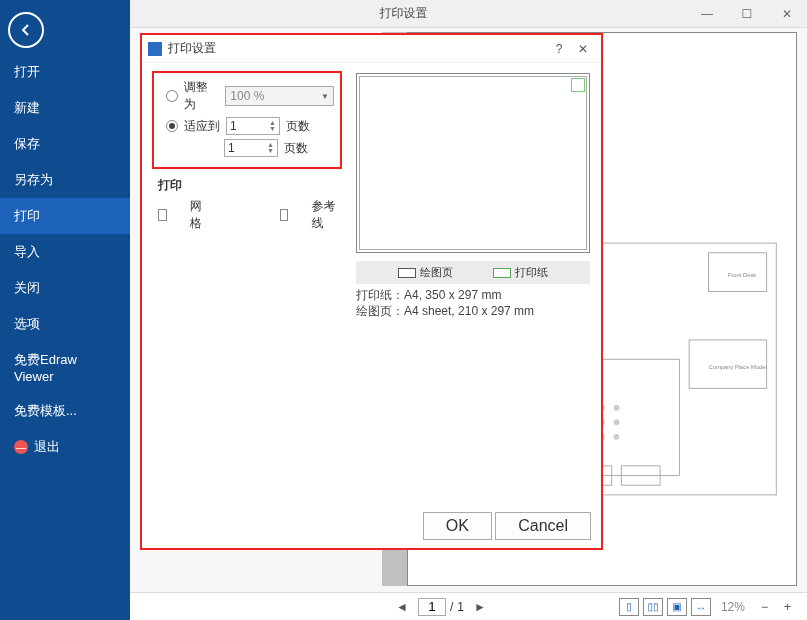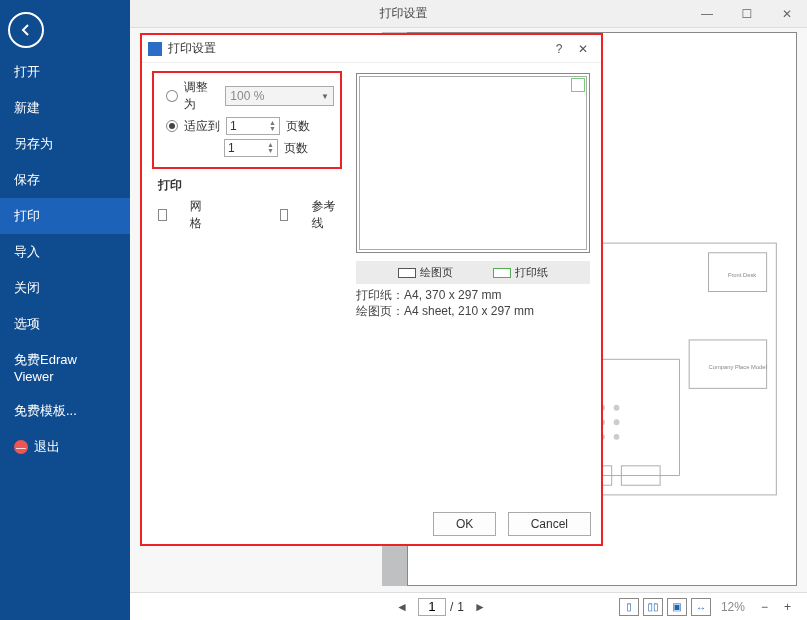--- a/index.html
+++ b/index.html
@@ -67,21 +67,21 @@
     .legend-row { position: absolute; left: 214px; top: 198px; width: 234px; background: #ebebeb; padding: 4px 8px; display: flex; gap: 40px; align-items: center; justify-content: center; }
     .legend-item { display: flex; align-items: center; gap: 4px; font-size: 11px; }
     .legend-box { width: 18px; height: 10px; border: 1px solid #555; background: #fff; }
     .legend-box.green { border-color: #5a5; }
     
     .info-line { position: absolute; left: 214px; font-size: 12px; color: #444; }
     .info1 { top: 224px; }
     .info2 { top: 240px; }
     
     .dialog-footer { padding: 8px 10px; text-align: right; }
-    .dlg-btn { display: inline-block; border: 1px solid #aaa; padding: 4px 22px; font-size: 12px; background: #fdfdfd; margin-left: 8px; cursor: pointer; }
+    .dlg-btn { display: inline-block; border: 1px solid #aaa; padding: 4px 22px; font-size: 16px; background: #fdfdfd; cursor: pointer; }
     
     
     .statusbar { position: absolute; bottom: 0; left: 130px; right: 0; height: 28px; background: #fff; border-top: 1px solid #ddd; display: flex; align-items: center; padding: 0 10px; }
     .page-nav { display: flex; align-items: center; gap: 4px; margin-left: 250px;}
     .page-btn { padding: 0 6px; color: #555; }
     .page-input { width: 28px; height: 18px; border: 1px solid #aaa; text-align: center; }
     .view-controls { margin-left: auto; display: flex; align-items: center; gap: 4px; }
     .view-btn { width: 20px; height: 18px; border: 1px solid #888; display: flex; align-items: center; justify-content: center; color: #1b62b8; font-size: 10px; }
     
     
@@ -100,22 +100,22 @@
 </div>
 
 <div class="sidebar">
   <div class="back-btn">
     <svg width="16" height="16" viewBox="0 0 16 16">
         <path d="M10 3 L5 8 L10 13" stroke="#fff" stroke-width="2" fill="none"></path>
       </svg>
   </div>
   <div class="sidebar-item">打开</div>
   <div class="sidebar-item">新建</div>
+  <div class="sidebar-item">保存</div>
   <div class="sidebar-item">另存为</div>
-  <div class="sidebar-item">保存</div>
   <div class="sidebar-item active">打印</div>
   <div class="sidebar-item">导入</div>
   <div class="sidebar-item">关闭</div>
   <div class="sidebar-item">选项</div>
   <div class="sidebar-item">免费Edraw Viewer</div>
   <div class="sidebar-item">免费模板...</div>
   <div class="sidebar-item sidebar-exit">
     <span class="exit-icon">—</span>
     <span>退出</span>
   </div>
@@ -258,21 +258,21 @@
       <div class="legend-item">
         <span class="legend-box"></span>
         <span>绘图页</span>
       </div>
       <div class="legend-item">
         <span class="legend-box green"></span>
         <span>打印纸</span>
       </div>
     </div>
 
-    <div class="info-line info1">打印纸：A4, 370 x 297 mm</div>
+    <div class="info-line info1">打印纸：A4, 350 x 297 mm</div>
     <div class="info-line info2">绘图页：A4 sheet, 210 x 297 mm</div>
 
     <div style="height: 260px;"></div>
   </div>
   <div class="dialog-footer">
     <span class="dlg-btn">OK</span>
     <span class="dlg-btn">Cancel</span>
   </div>
 </div>
 

